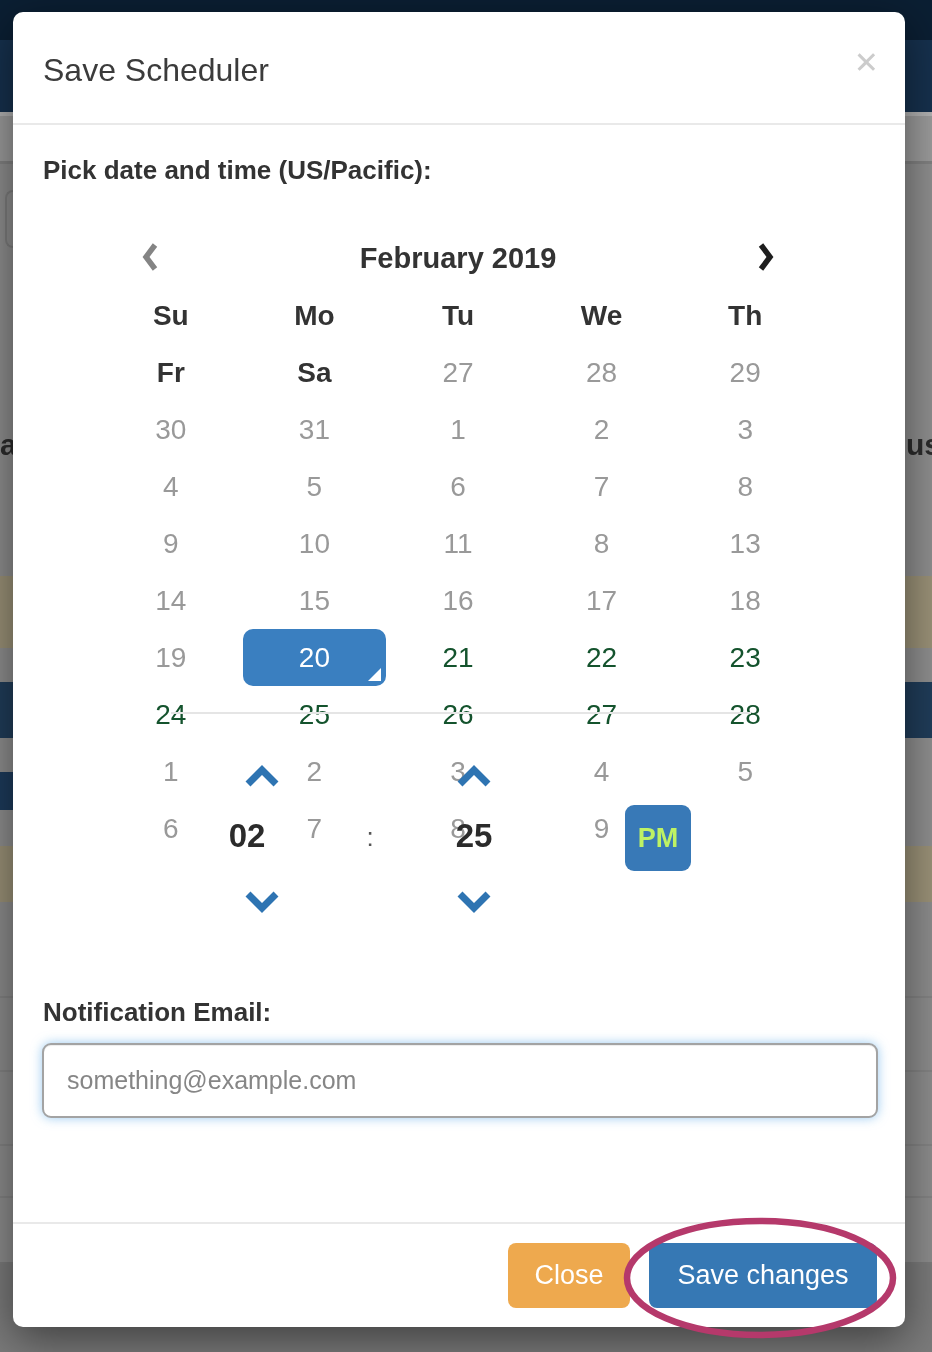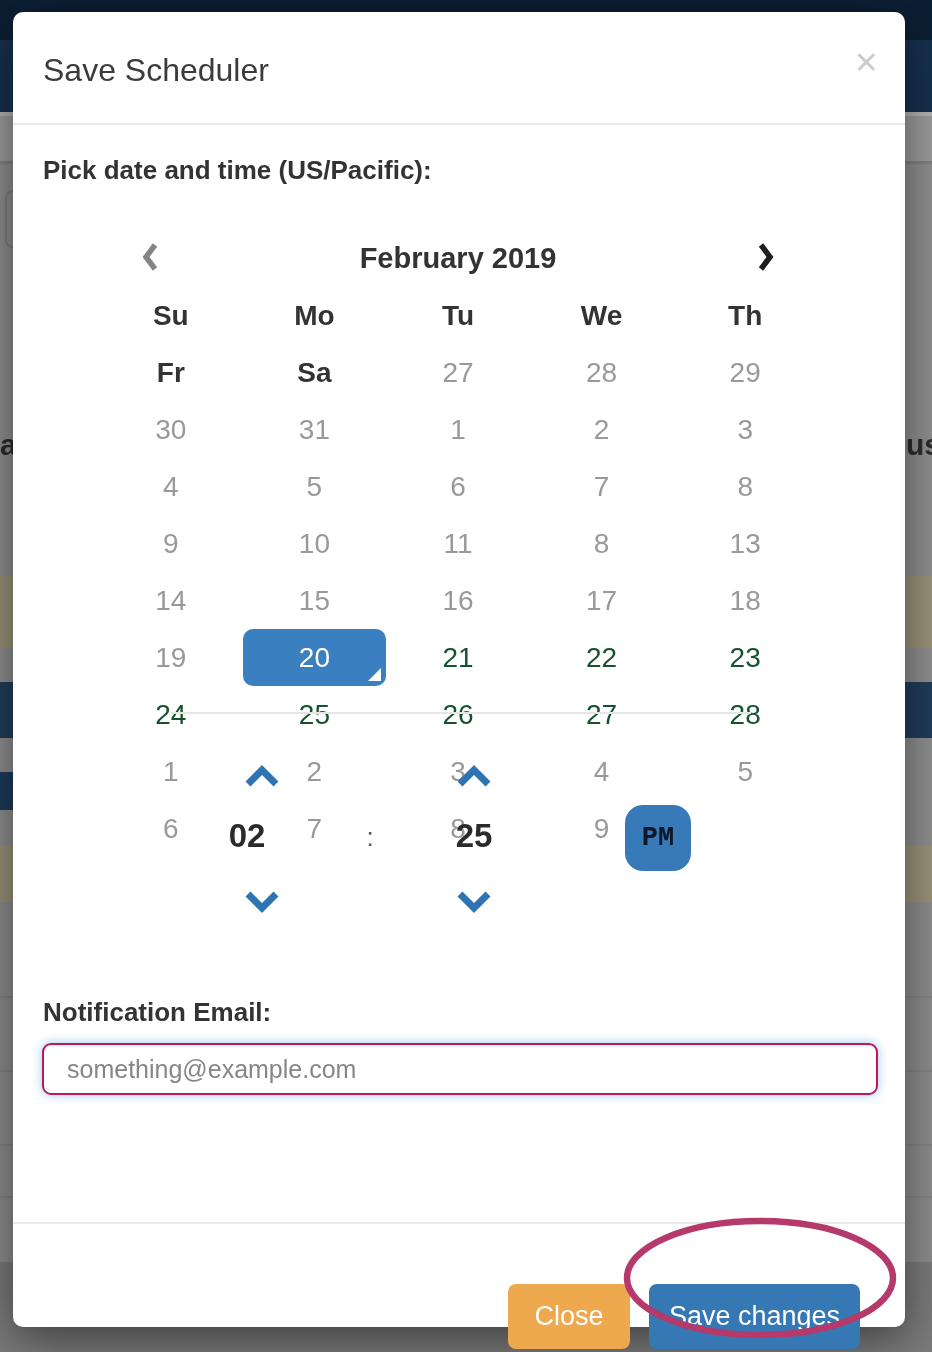--- a/index.html
+++ b/index.html
@@ -83,38 +83,38 @@
   .hour-down { left:227px; top:879px; }
   .min-down  { left:439px; top:879px; }
   .time-val { position:absolute; top:805px; width:80px; text-align:center;
               font-size:33px; font-weight:bold; color:#2b2b2b; }
   .hour-val { left:194px; }
   .min-val  { left:421px; }
   .time-sep { position:absolute; left:343px; top:810px; width:28px; text-align:center;
               font-size:26px; color:#555555; }
   .meridiem-btn {
     position:absolute; left:612px; top:793px; width:66px; height:66px;
-    background:#3879b7; color:#0f172a; border:none; border-radius:18px;
-    font-family:Liberation Mono, monospace; font-size:27px; font-weight:bold; cursor:pointer;
+    background:#3879b7; color:#bef264; border:none; border-radius:9px;
+    font-family:Liberation Sans, sans-serif; font-size:27px; font-weight:bold; cursor:pointer;
   }
 
   
   .email-input {
-    position:absolute; left:29px; top:1031px; width:836px; height:52px;
-    border:2px solid #be185d; border-radius:9px; outline:none;
+    position:absolute; left:29px; top:1031px; width:836px; height:75px;
+    border:2px solid #a3a3a3; border-radius:9px; outline:none;
     padding:0 0 0 23px; font-family:inherit; font-size:25px; color:#868686;
     box-shadow:inset 0 1px 1px rgba(0,0,0,.075), 0 0 11px rgba(102,175,233,.65);
   }
 
   
   .footer-divider { position:absolute; left:0; top:1210px; width:100%; height:2px; background:#e9e9e9; }
   .btn { position:absolute; top:1231px; height:65px; border:none; border-radius:8px;
-         font-family:inherit; font-size:27px; color:#ffffff; cursor:pointer;margin-top:41px; }
+         font-family:inherit; font-size:27px; color:#ffffff; cursor:pointer; }
   .btn-close { left:495px; width:122px; background:#eea94e; }
-  .btn-save  { left:636px; width:211px; background:#3678b4; }
+  .btn-save  { left:636px; width:228px; background:#3678b4; }
   .annotation { position:absolute; left:600px; top:1198px; z-index:20; pointer-events:none; }
 </style>
 </head>
 <body>
 
 <div class="backdrop">
   <div class="strip s-navbar"></div>
   <div class="strip s-hero"></div>
   <div class="strip s-heroline"></div>
   <div class="strip s-toolbar"></div>

